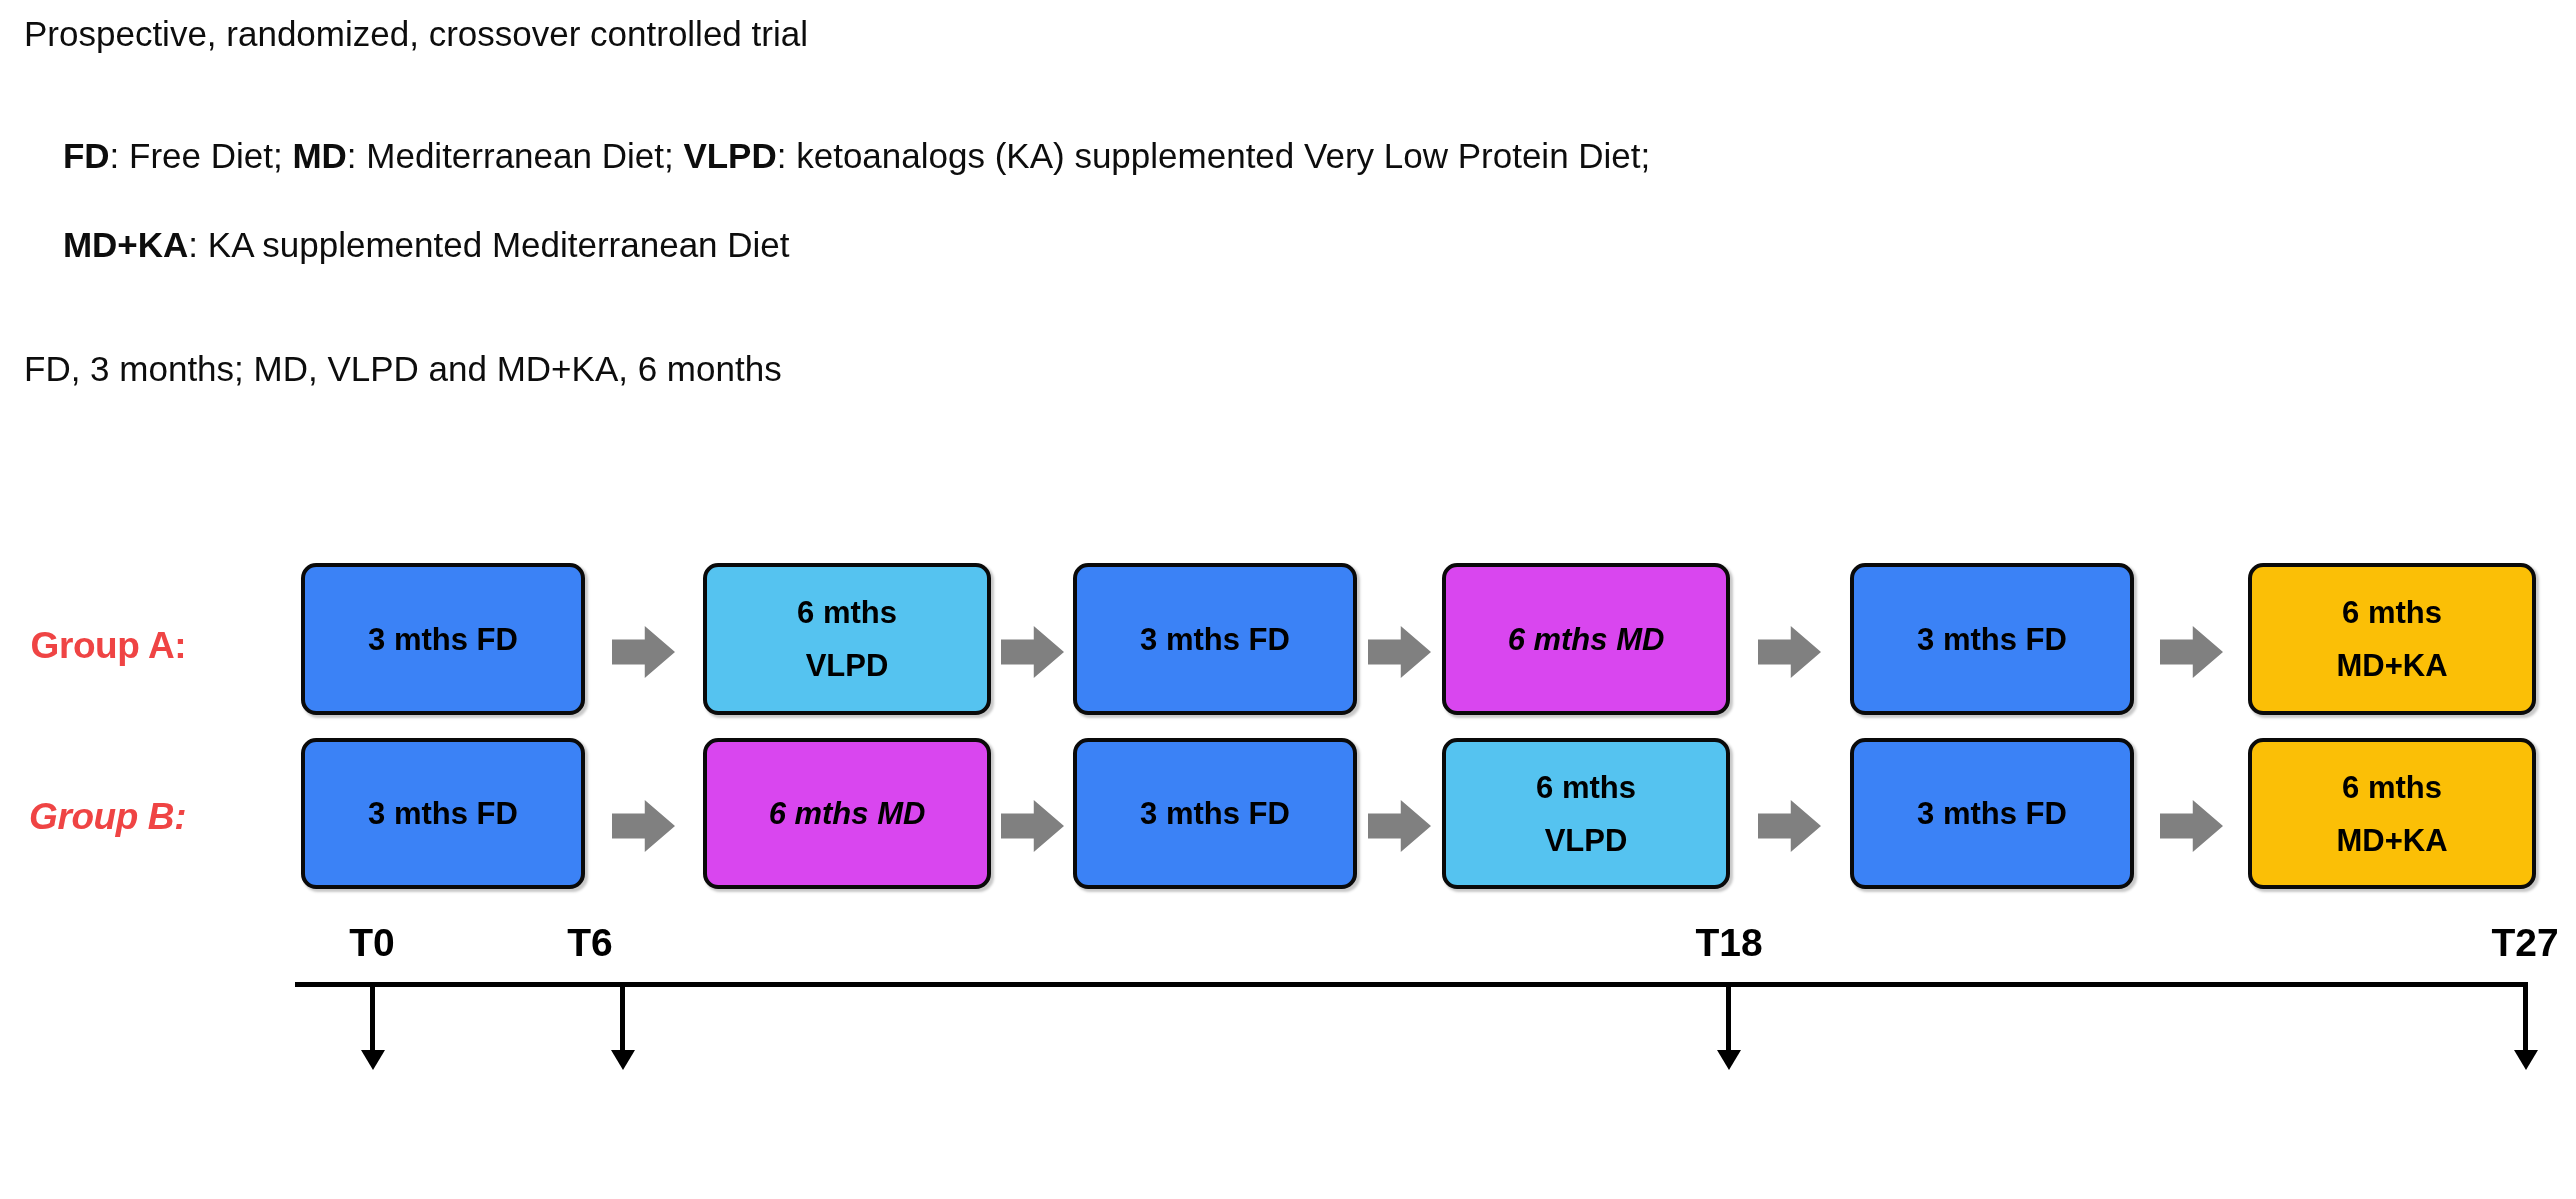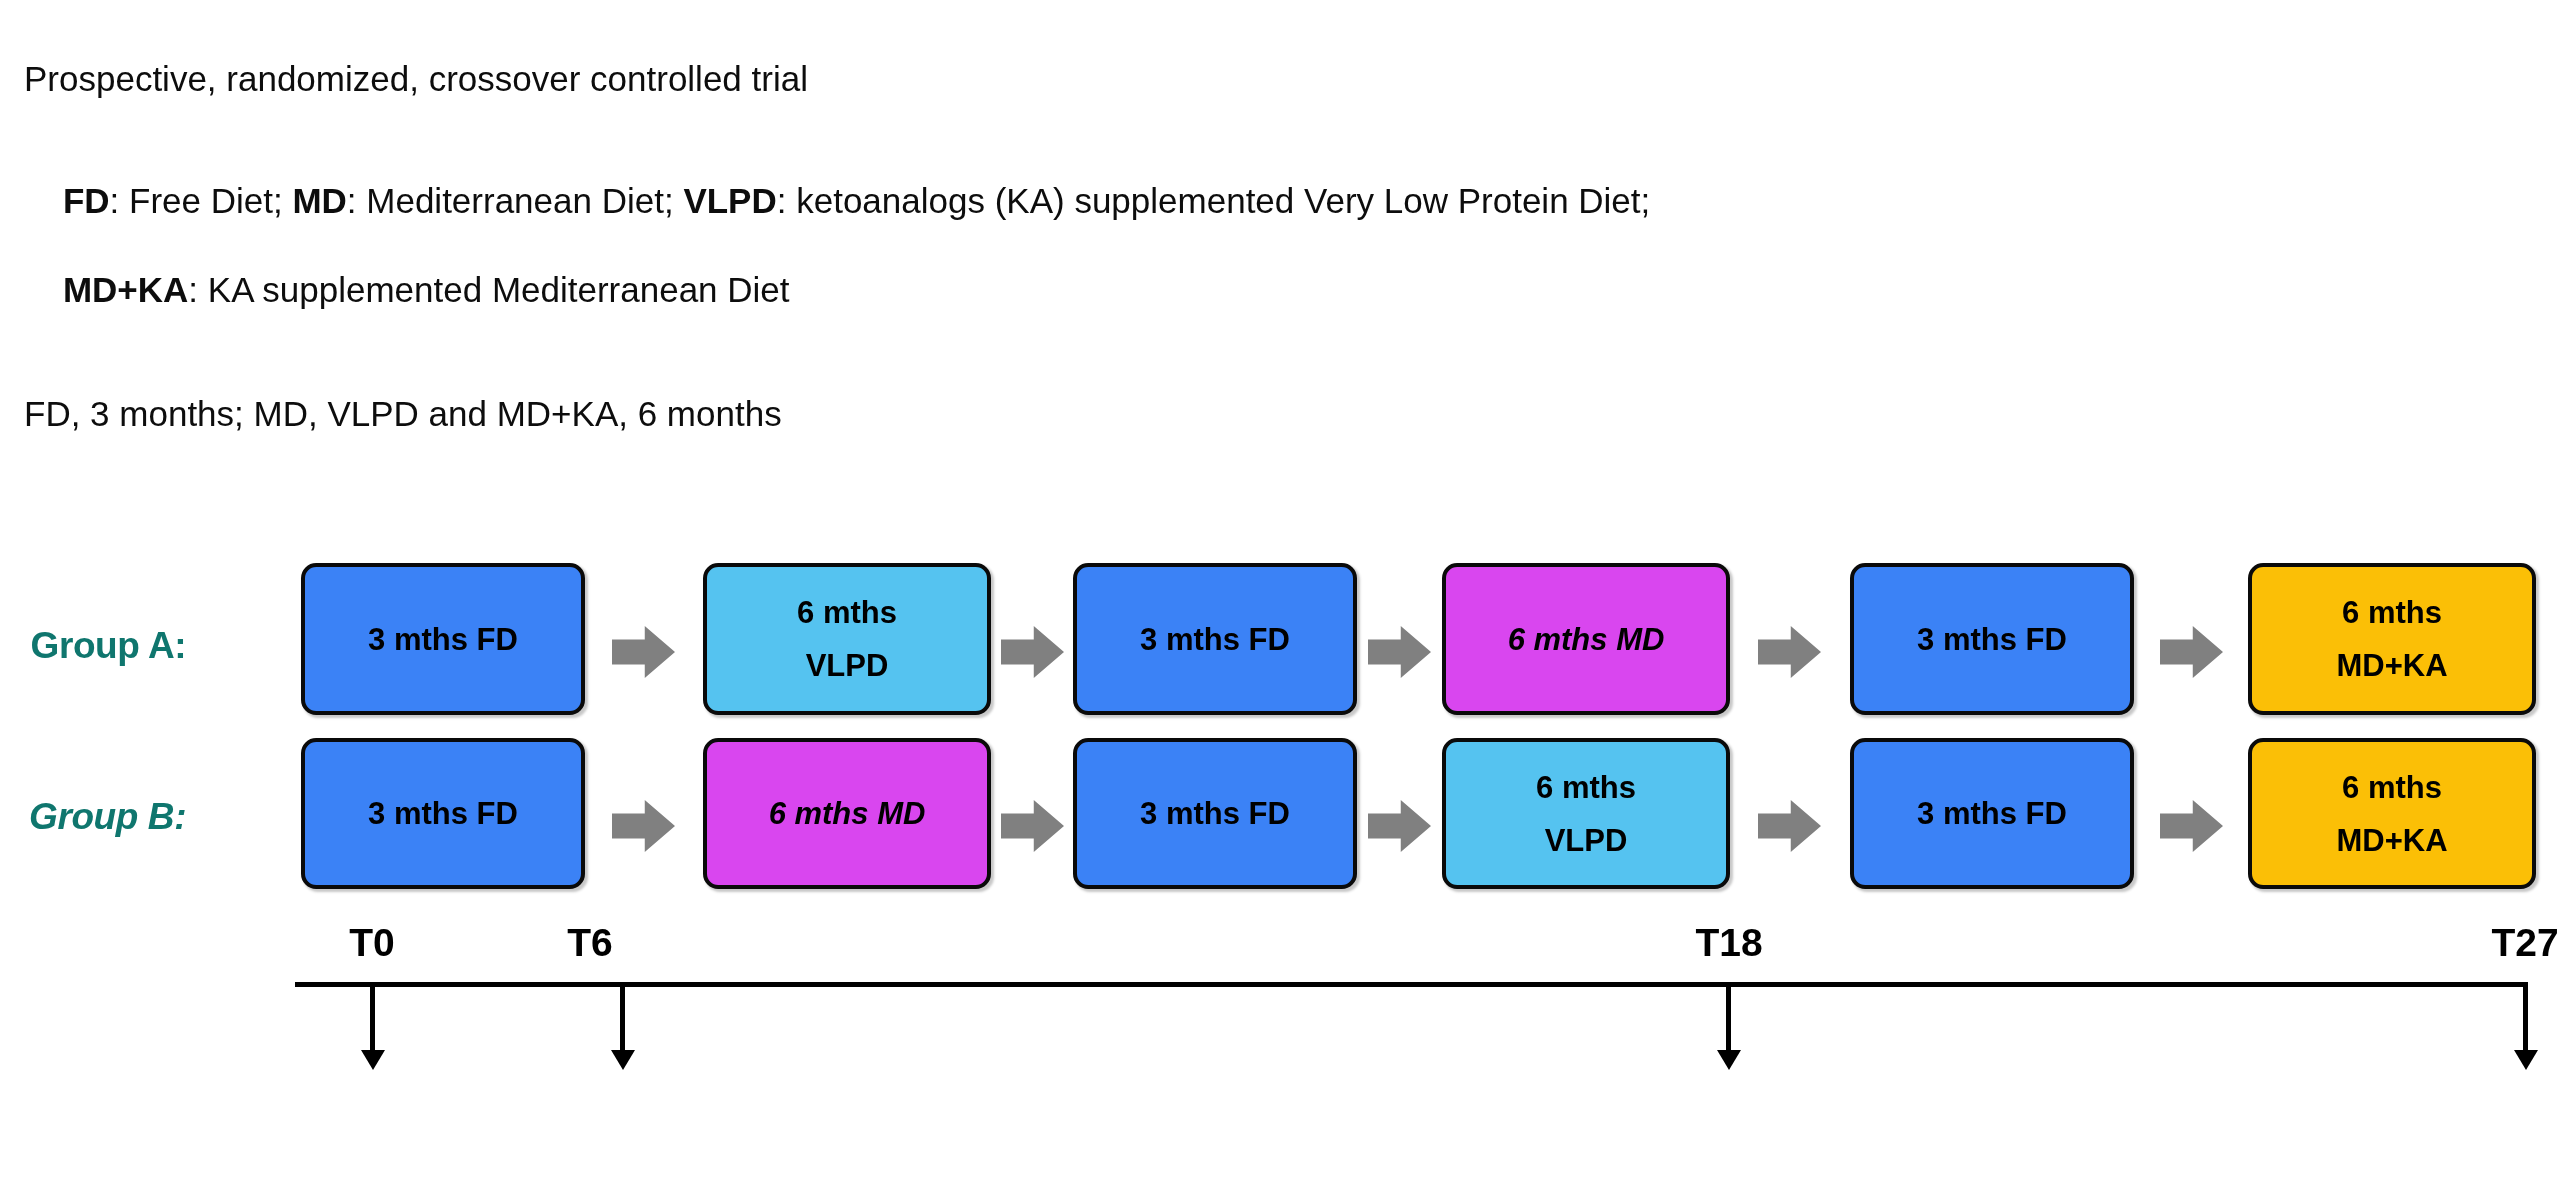--- a/index.html
+++ b/index.html
@@ -15,21 +15,20 @@
     position: relative;
     overflow: hidden;
   }
 
   
   #caption-block {
     position: absolute;
     left: 24px;
     top: 12px;
     width: 2531px;
-    margin-top: 45px;
   }
   .caption-line {
     font-size: 35px;
     line-height: 1.28;
     color: #0d0d0d;
     margin: 0 0 32px 0;
     white-space: pre-wrap;
   }
   .caption-line.multi { margin-bottom: 34px; }
   .caption-line b { font-weight: bold; }
@@ -40,21 +39,21 @@
     left: 0;
     top: 0;
     width: 2576px;
     height: 1200px;
   }
 
   .group-label {
     position: absolute;
     font-size: 37px;
     font-weight: bold;
-    color: #0f766e;
+    color: #ef4444;
     letter-spacing: -0.4px;
     white-space: nowrap;
   }
   #group-a-label { left: 30.5px; top: 625px; }
   #group-b-label { left: 29px; top: 796px; font-style: italic; }
 
   .stage-box {
     position: absolute;
     box-sizing: border-box;
     border: 4.2px solid #0a0a0a;

